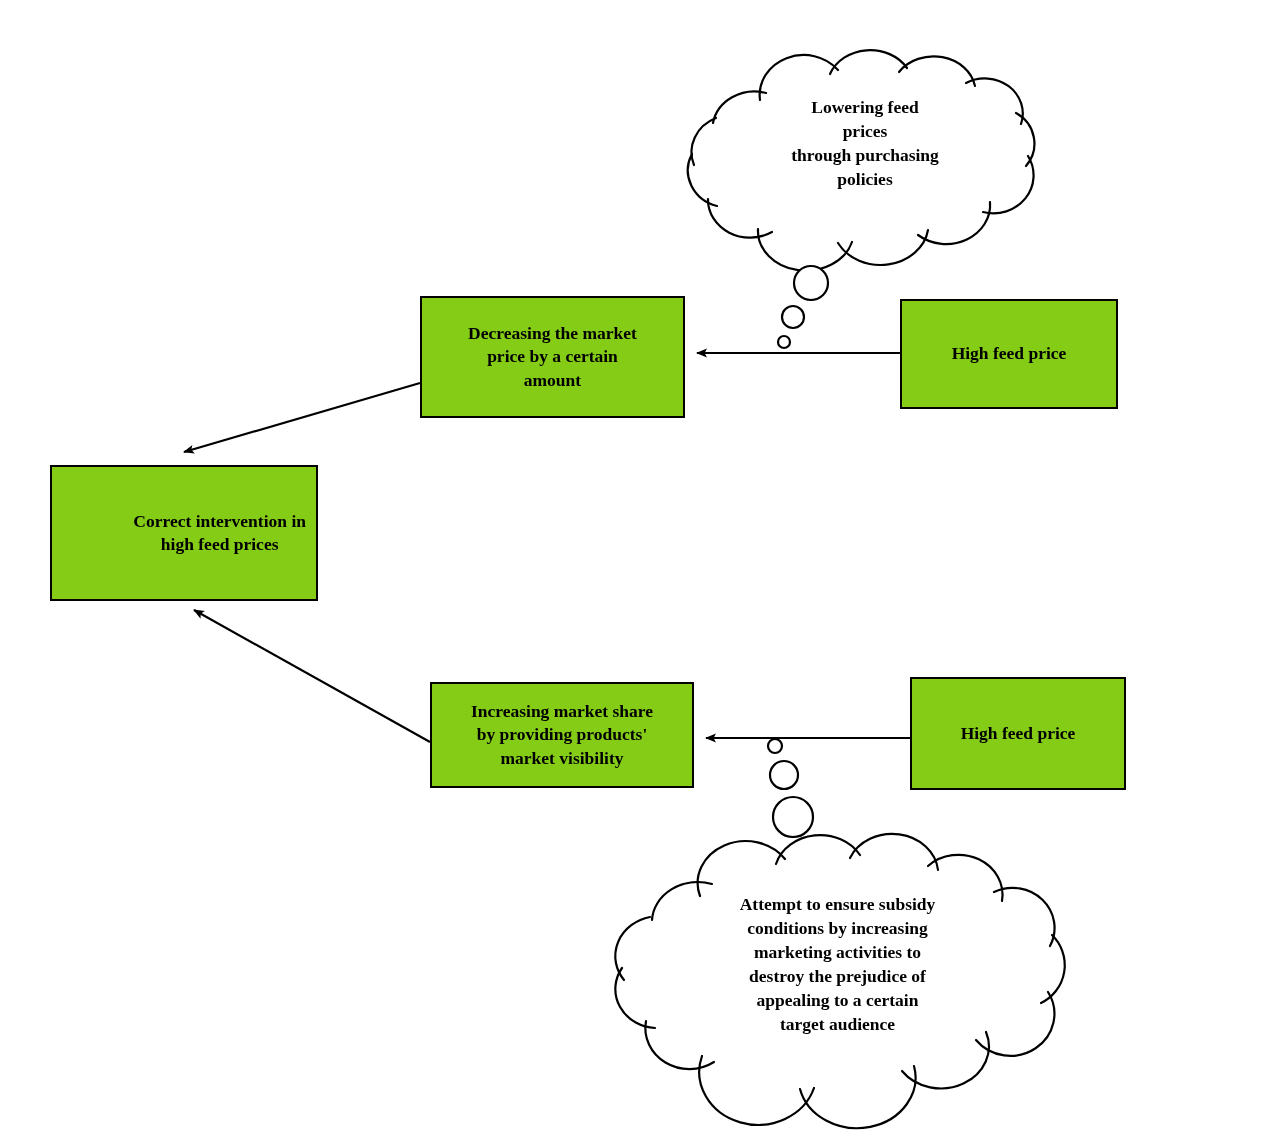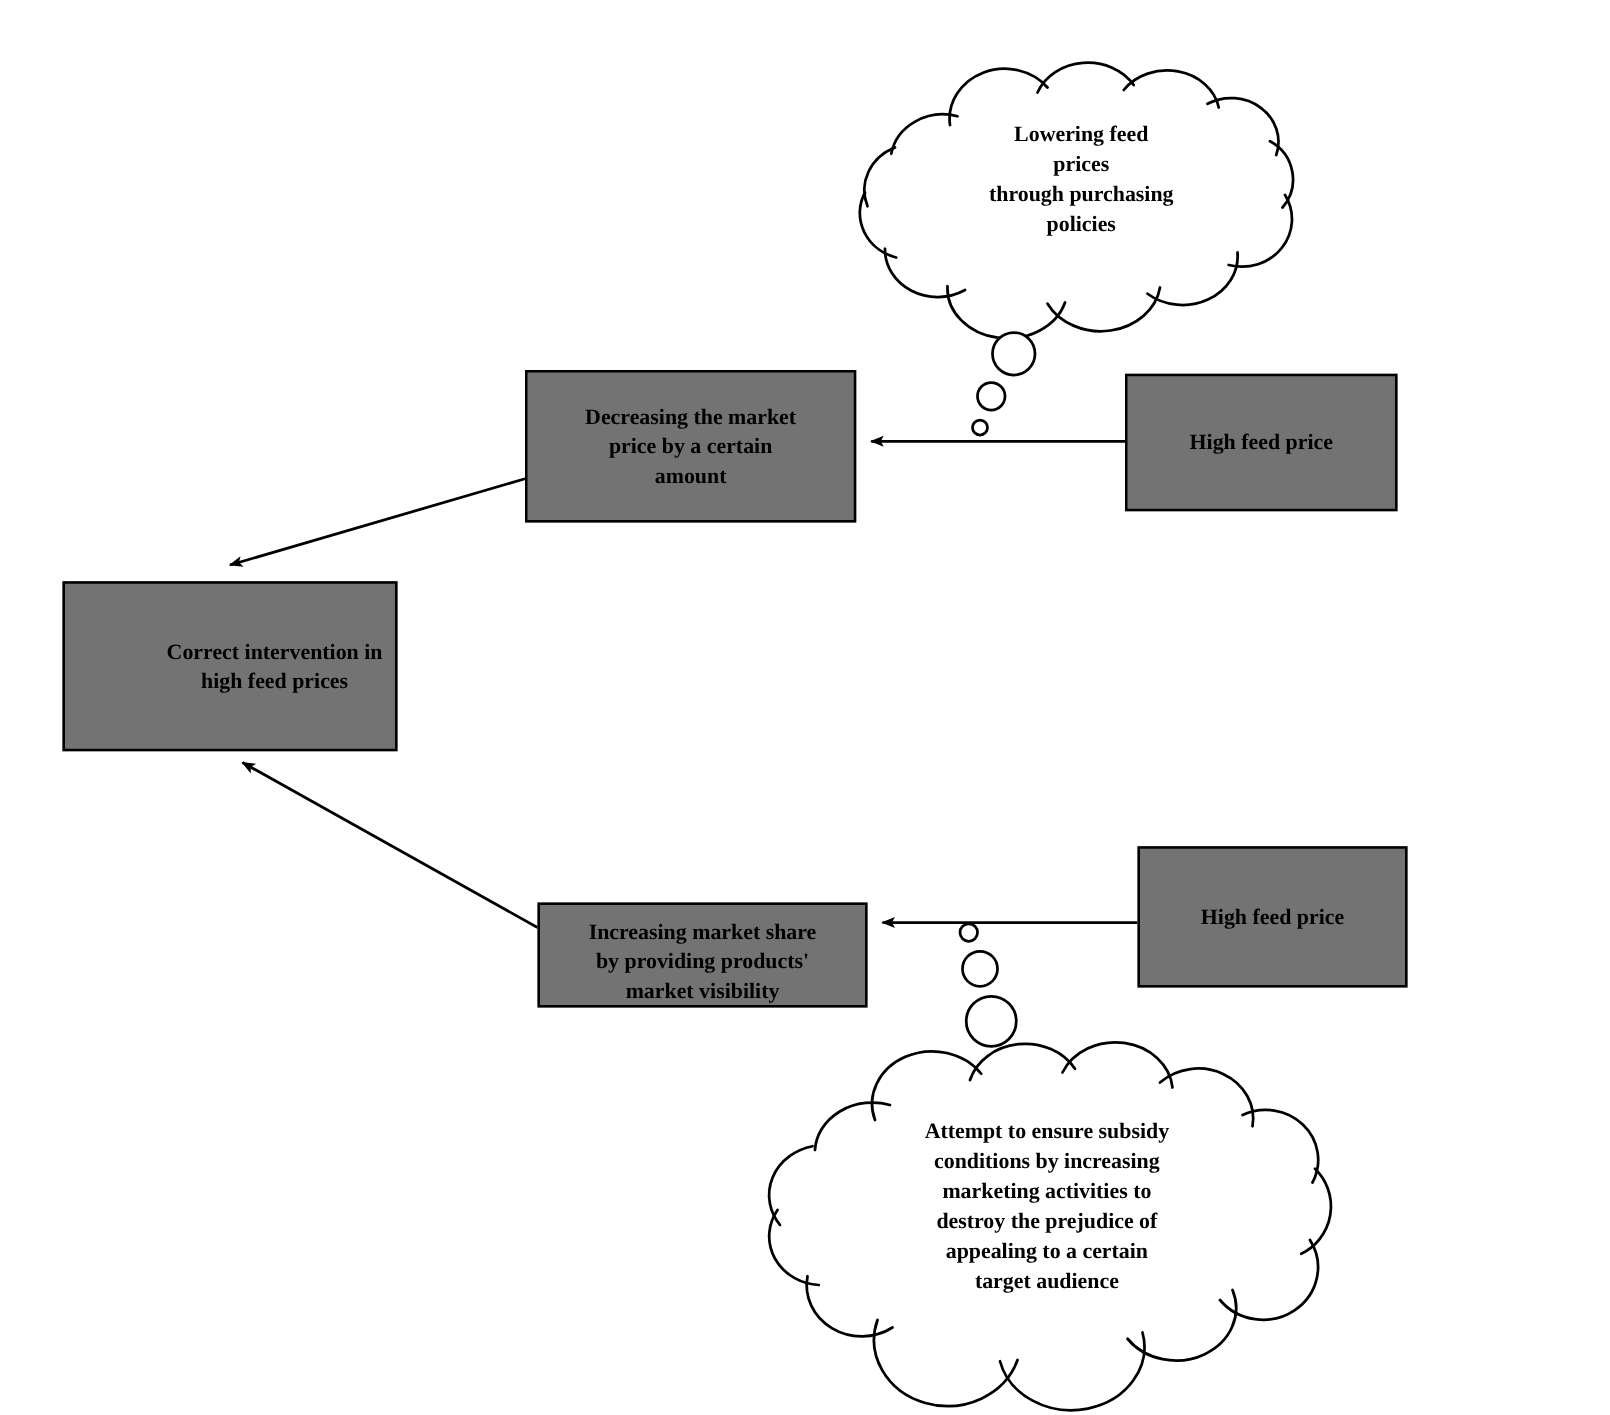--- a/index.html
+++ b/index.html
@@ -24,21 +24,21 @@
     left: 0;
     top: 0;
     width: 1288px;
     height: 1132px;
     pointer-events: none;
   }
   .node-box {
     position: absolute;
     box-sizing: border-box;
     border: 2px solid #000000;
-    background: #737373;
+    background: #84cc16;
     display: flex;
     align-items: center;
     justify-content: center;
     text-align: center;
   }
   .node-text {
     font-family: "Liberation Serif", "DejaVu Serif", serif;
     font-weight: bold;
     font-size: 17.5px;
     line-height: 1.33;
@@ -53,21 +53,21 @@
     font-size: 17.5px;
     line-height: 1.37;
     color: #000000;
     text-align: center;
     white-space: pre-line;
   }
   
   #box-decreasing-price { left: 420px; top: 296px; width: 265px; height: 122px; }
   #box-high-feed-price-top { left: 900px; top: 299px; width: 218px; height: 110px; }
   #box-correct-intervention { left: 50px; top: 465px; width: 268px; height: 136px; justify-content: flex-end; }
-  #box-increasing-share { left: 430px; top: 722px; width: 264px; height: 84px; align-items: flex-end; }
+  #box-increasing-share { left: 430px; top: 682px; width: 264px; height: 106px; }
   #box-high-feed-price-bottom { left: 910px; top: 677px; width: 216px; height: 113px; }
 
   #cloud-text-top { left: 720px; top: 96px; width: 290px; }
   #cloud-text-bottom { left: 670px; top: 893px; width: 335px; }
 </style>
 </head>
 <body>
 
 <div id="canvas">
 

